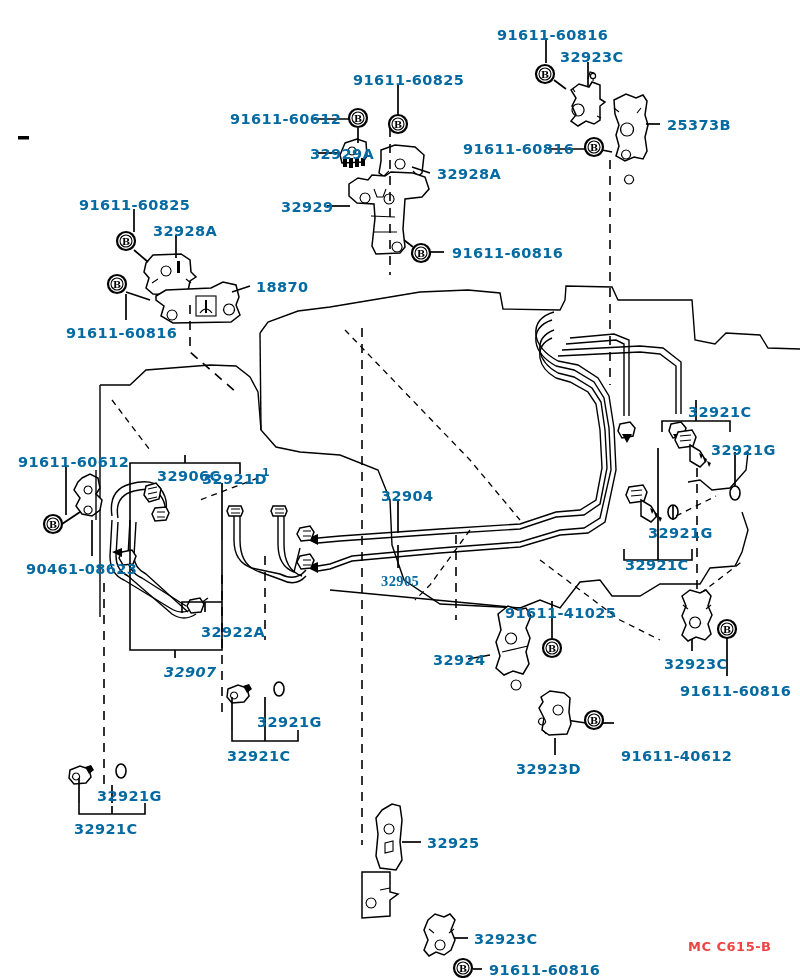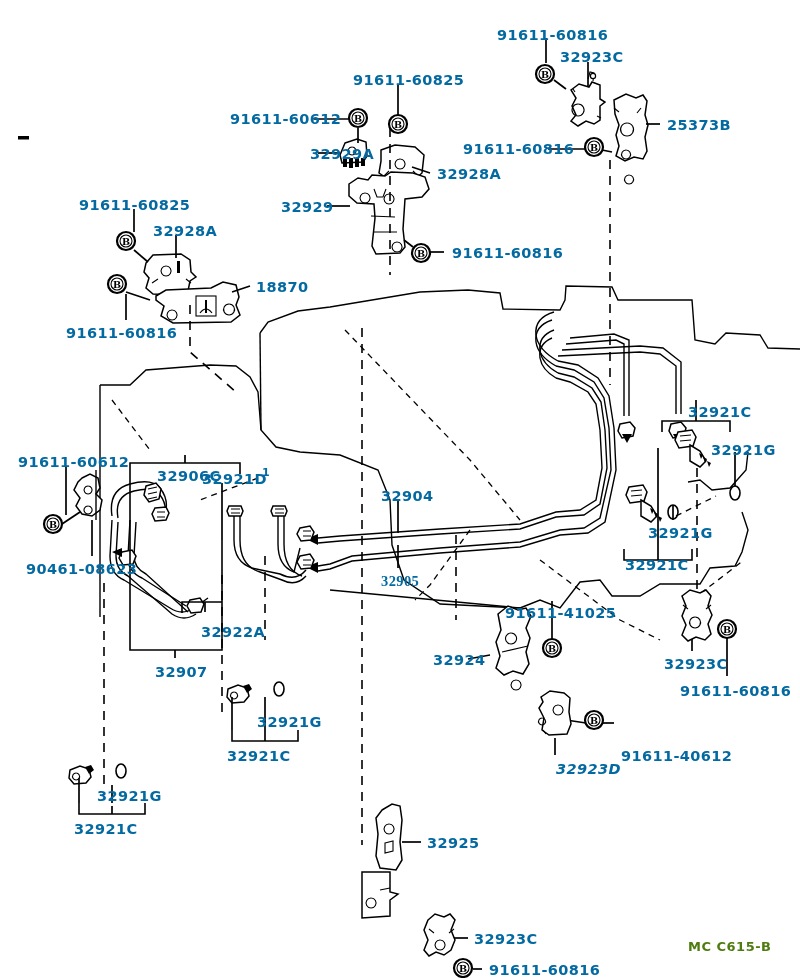--- a/index.html
+++ b/index.html
@@ -30,21 +30,21 @@
     white-space: nowrap;
     line-height: 1;
   }
   .lbl.tiny  { font-size: 11px; font-weight: bold; }
   .diagcode {
     position: absolute;
     font-family: "DejaVu Sans", sans-serif;
     font-weight: bold;
     font-size: 13px;
     letter-spacing: 0.5px;
-    color: #4d7c0f;
+    color: #ef4444;
     white-space: nowrap;
   }
 </style>
 </head>
 <body>
 
 <div id="page">
 
   <svg id="artwork" viewBox="0 0 800 978" xmlns="http://www.w3.org/2000/svg">
     <defs>
@@ -483,27 +483,27 @@
       <div class="lbl" style="left: 18px; top: 455px;">91611-60612</div>
       <div class="lbl" style="left: 202px; top: 472px;">32921D</div>
       <div class="lbl" style="left: 381px; top: 489px;">32904</div>
       <div class="lbl" style="left: 648px; top: 526px;">32921G</div>
       <div class="lbl" style="left: 26px; top: 562px;">90461-08623</div>
       <div class="lbl" style="left: 625px; top: 558px;">32921C</div>
       <div class="lbl" style="left: 381px; top: 574px; font-family: Liberation Serif, serif;">32905</div>
       <div class="lbl" style="left: 505px; top: 591px; margin-top: 15px;">91611-41025</div>
       <div class="lbl" style="left: 201px; top: 625px;">32922A</div>
       <div class="lbl" style="left: 433px; top: 653px;">32924</div>
-      <div class="lbl" style="left: 155px; top: 665px;">32907</div>
+      <div class="lbl" style="left: 164px; top: 665px; font-style: italic;">32907</div>
       <div class="lbl" style="left: 664px; top: 657px;">32923C</div>
       <div class="lbl" style="left: 680px; top: 684px;">91611-60816</div>
       <div class="lbl" style="left: 257px; top: 715px;">32921G</div>
       <div class="lbl" style="left: 621px; top: 717px; margin-top: 32px;">91611-40612</div>
       <div class="lbl" style="left: 227px; top: 749px;">32921C</div>
-      <div class="lbl" style="left: 556px; top: 762px; font-style: italic;">32923D</div>
+      <div class="lbl" style="left: 516px; top: 762px;">32923D</div>
       <div class="lbl" style="left: 97px; top: 789px;">32921G</div>
       <div class="lbl" style="left: 74px; top: 822px;">32921C</div>
       <div class="lbl" style="left: 427px; top: 836px;">32925</div>
       <div class="lbl" style="left: 474px; top: 932px;">32923C</div>
       <div class="lbl" style="left: 489px; top: 963px;">91611-60816</div>
     </div>
 
   <div class="lbl tiny" style="left:262px; top:467px;">1</div>
 
   <div class="diagcode" style="left:688px; top:939px;">MC C615-B</div>

